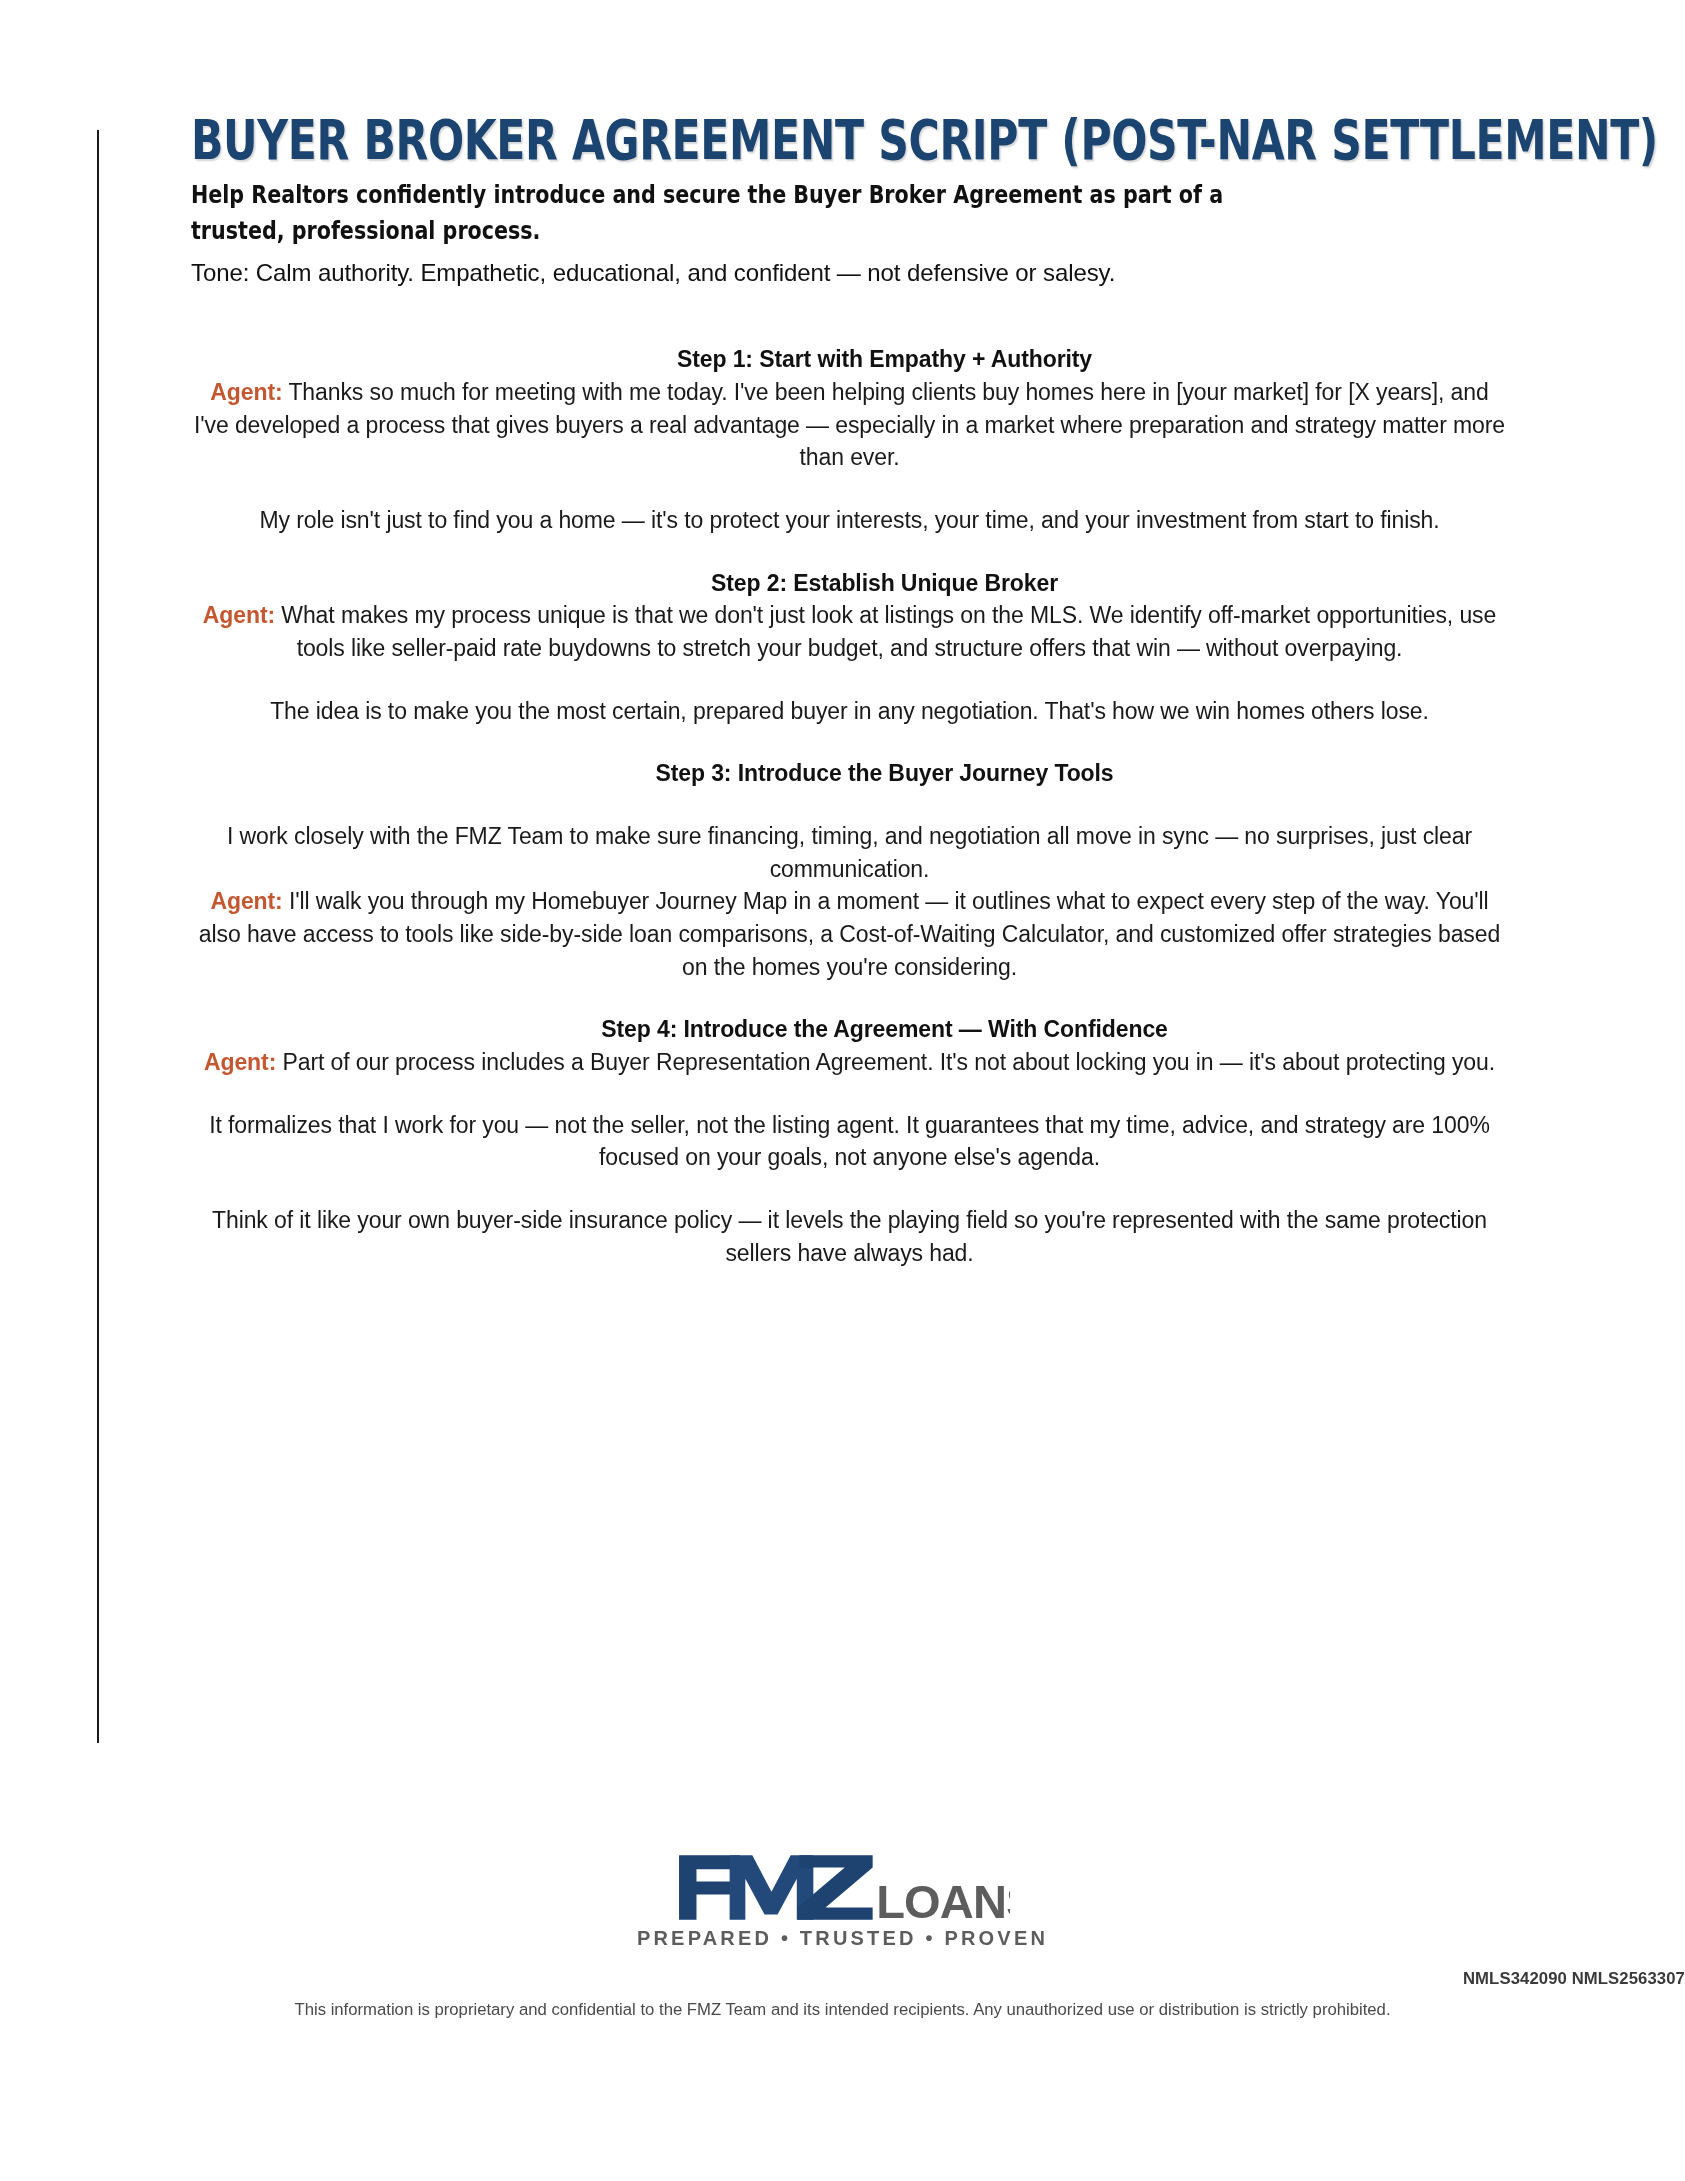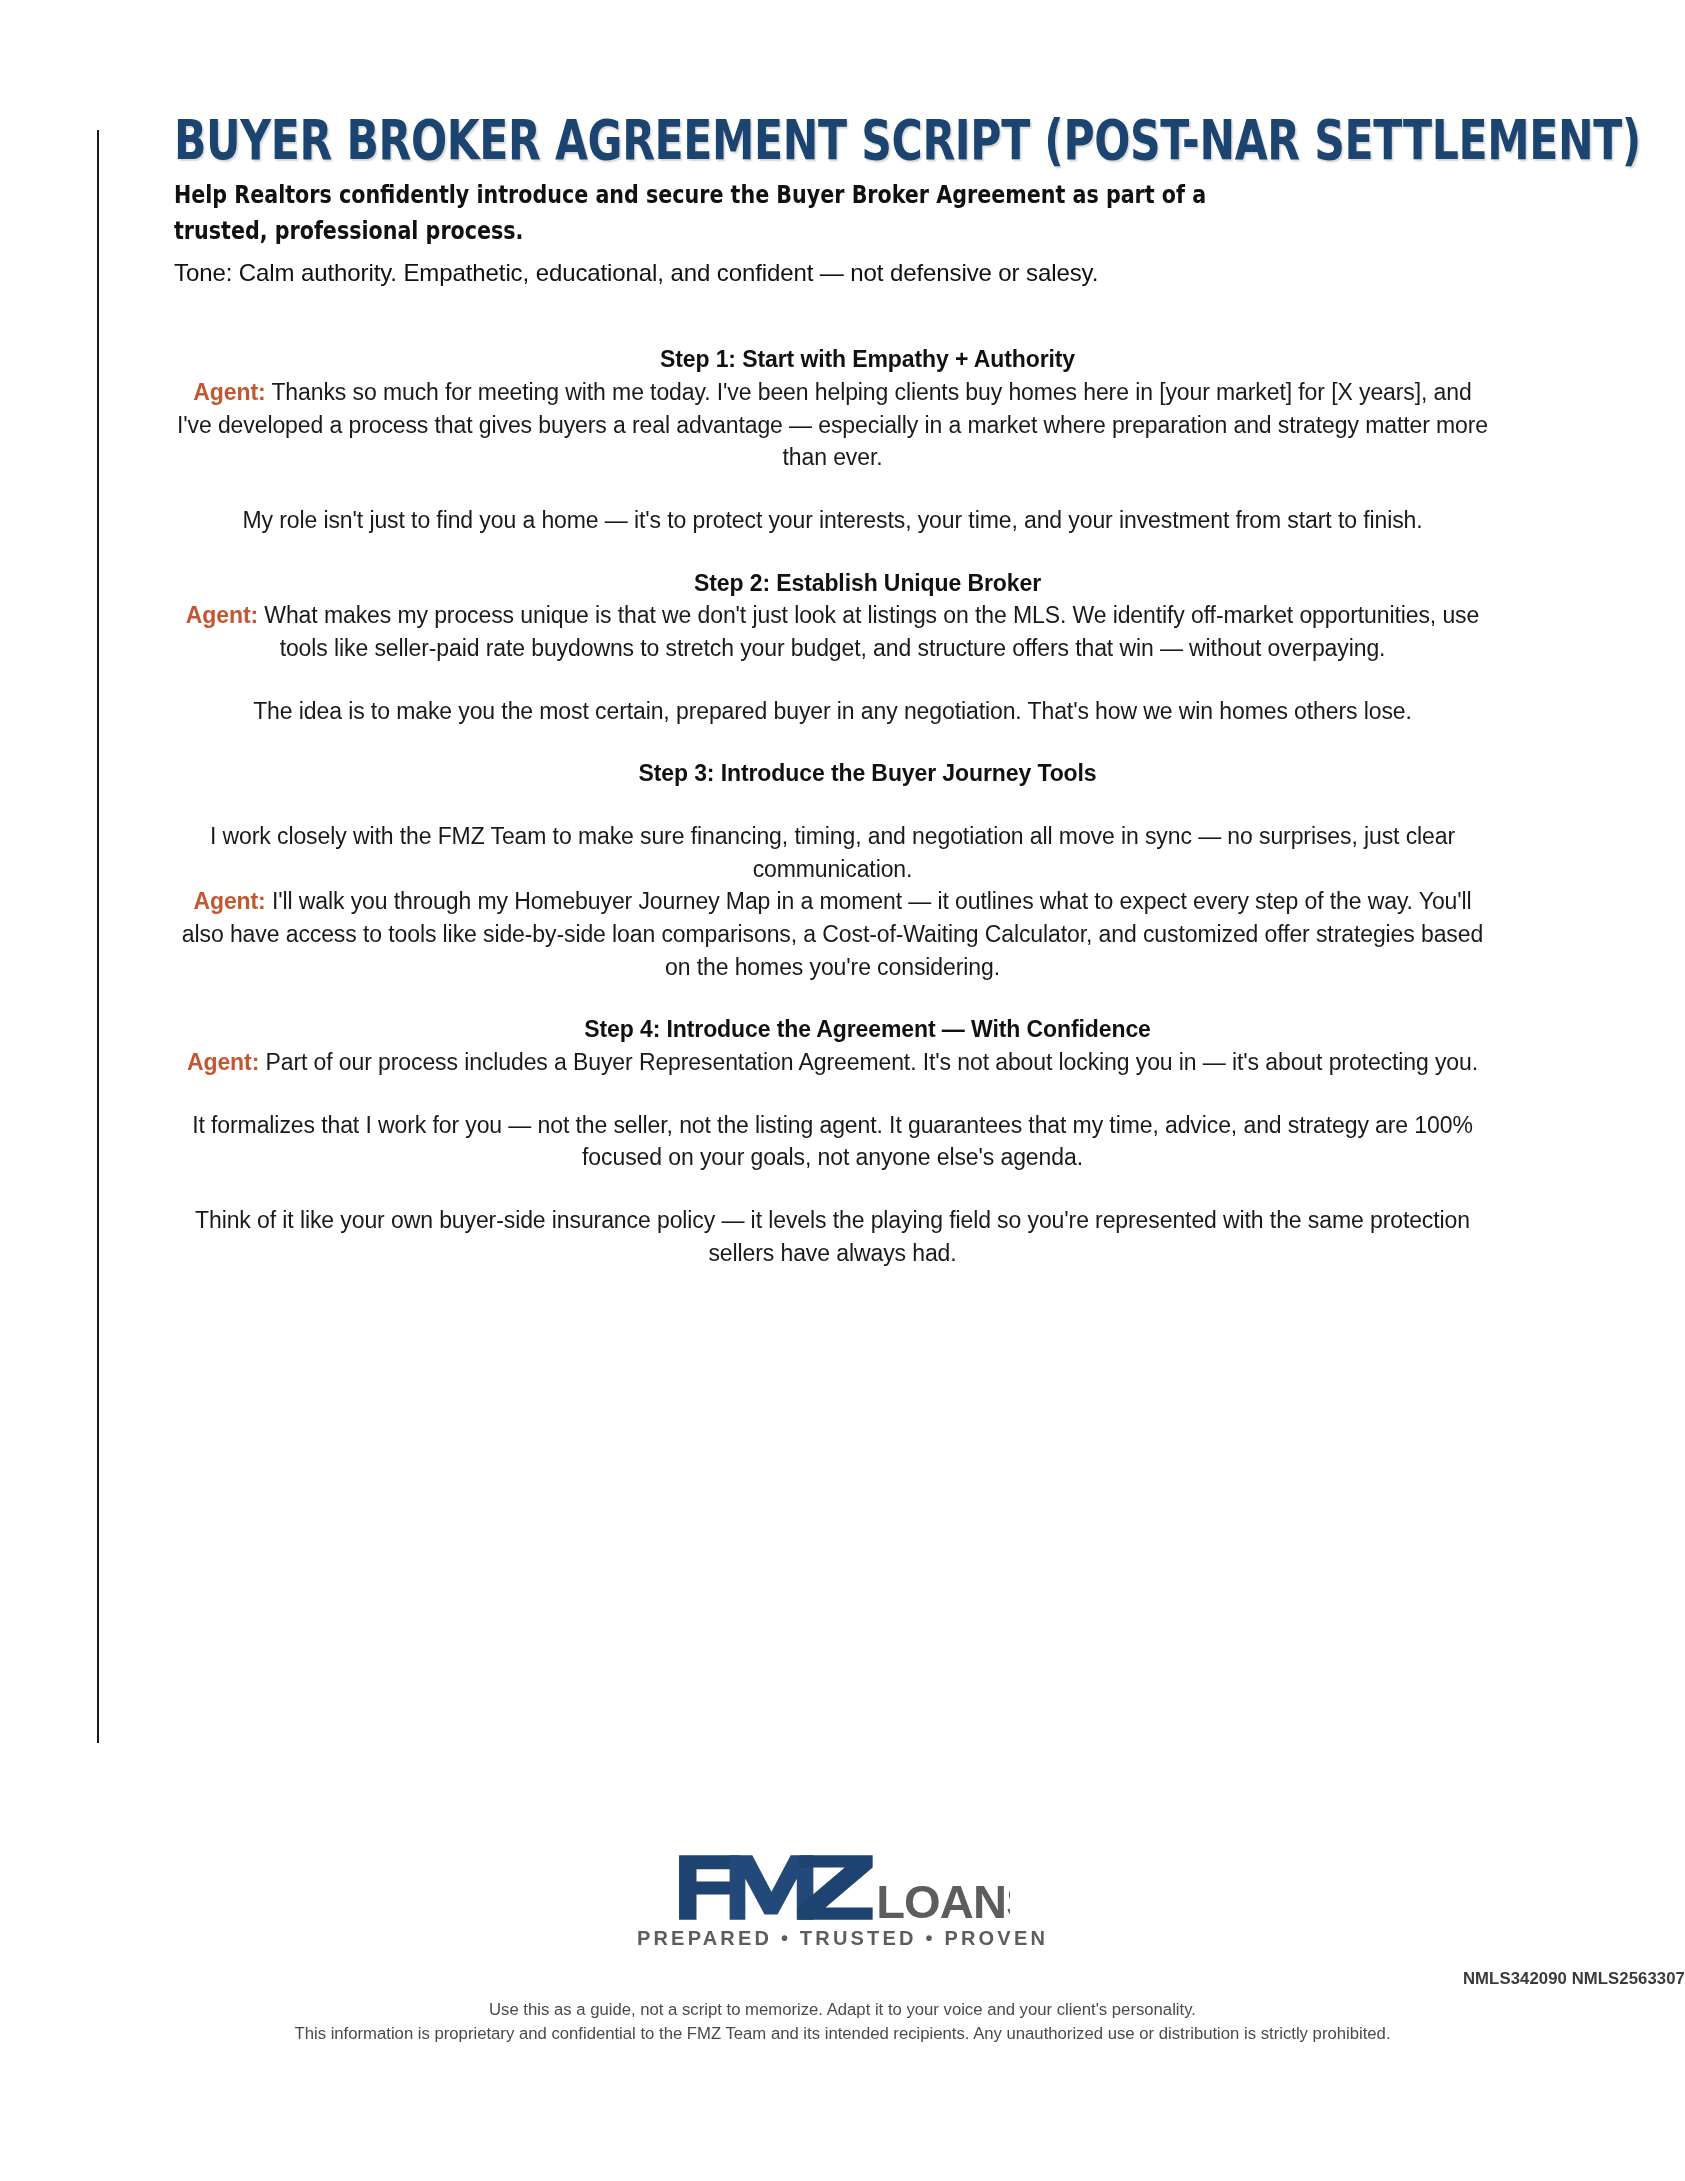--- a/index.html
+++ b/index.html
@@ -29,21 +29,21 @@
     left: 97px;
     top: 130px;
     width: 1.8px;
     height: 1613px;
     background: #1a1a1a;
   }
 
   
   #content {
     position: absolute;
-    left: 174px;
+    left: 191px;
     top: 112px;
     width: 1387px;
   }
 
   
   .doc-title {
     font-family: "DejaVu Sans Condensed", "Liberation Sans Narrow", "Liberation Sans", sans-serif;
     font-weight: 700;
     font-stretch: condensed;
     font-size: 55px;
@@ -231,20 +231,19 @@
 
           <text x="228" y="78" font-family="'Liberation Sans', sans-serif" font-size="54" font-weight="700" letter-spacing="-1" fill="#5d5d5d">LOANS</text>
         </svg>
       </span>
       <div class="logo-tagline">PREPARED • TRUSTED • PROVEN</div>
     </div>
 
     <div class="nmls">NMLS342090 NMLS2563307</div>
 
     <div class="disclaimer">
-      <span class="dline">Use this as a guide, not a script to memorize. Adapt it to your voice and your client's personality.</span>
       <span class="wrapline">This information is proprietary and confidential to the FMZ Team and its intended recipients. Any unauthorized use or distribution is strictly prohibited.</span>
     </div>
 
   </div>
 
 </div>
 
 
 </body></html>

